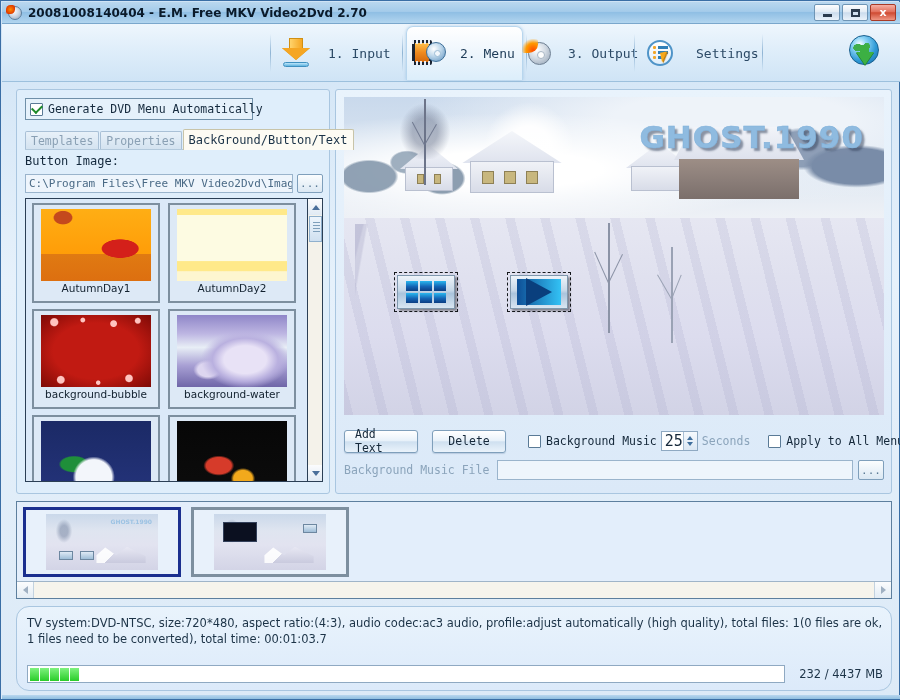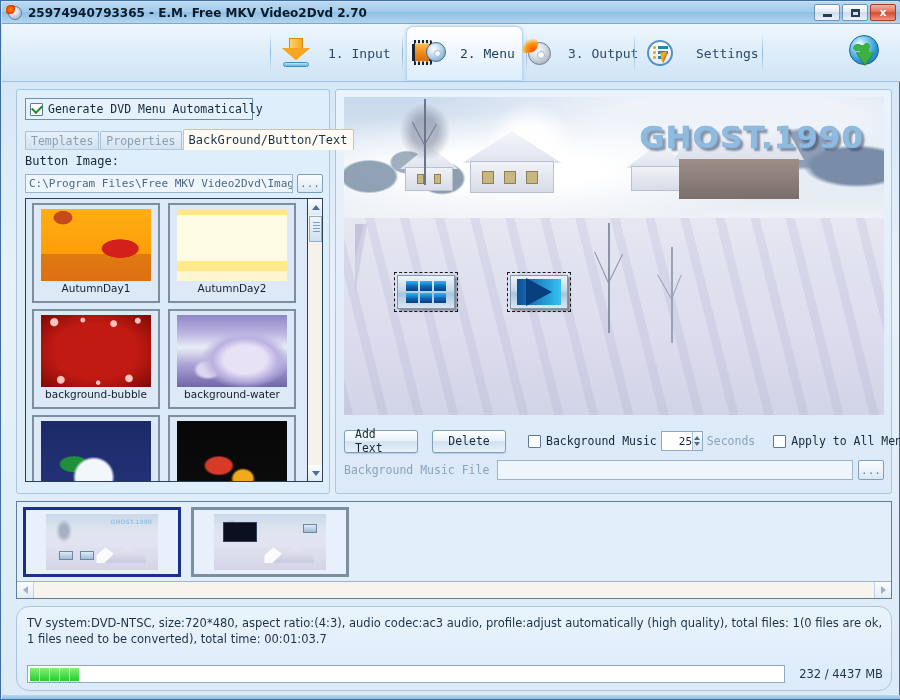--- a/index.html
+++ b/index.html
@@ -522,22 +522,22 @@
   #ctl-row1 { position:absolute;left:0;top:3px;width:100%;height:26px;display:flex;align-items:center; }
   .ctl-lbl {
     font-family:"DejaVu Sans Mono", monospace; font-size:11.5px; color:#15283a; white-space:nowrap;text-align:right;
   }
   .ctl-lbl.dim { color:#8ba4bb; }
   #spin {
     width:42px;height:20px;border:1px solid #8fa9c2;background:#fff;
     display:flex;align-items:center; margin:0 4px;
   }
   #spin .val {
-    flex:1; font-family:"DejaVu Sans Mono", monospace;font-size:11px;color:#15283a;
-    padding-left:17px;
+    flex:1; font-family:"DejaVu Sans Mono", monospace;font-size:15px;color:#15283a;
+    padding-left:3px;
   }
   #spin .arrows {
     width:14px;height:18px;
     background:linear-gradient(to bottom,#f5f9fd,#dbe7f3);
     border-left:1px solid #aabfd4;
     display:flex;flex-direction:column;align-items:center;justify-content:center;gap:2px;
   }
   #spin .arrows span{
     width:0;height:0;border-left:3px solid transparent;border-right:3px solid transparent;
   }
@@ -648,21 +648,21 @@
 </head>
 <body>
 
 <div id="window">
 
   <div id="titlebar">
     <div id="title-icon">
       <div class="disc"></div>
         <div class="flame"></div>
     </div>
-    <div id="title-text">25974940793365 - E.M. Free MKV Video2Dvd 2.70</div>
+    <div id="title-text">20081008140404 - E.M. Free MKV Video2Dvd 2.70</div>
     <div id="win-btns">
       <div class="winbtn">
           <span class="g min-g"></span>
         </div>
       <div class="winbtn">
           <span class="g max-g"></span>
         </div>
       <div class="winbtn close">
           <span class="close-g">x</span>
         </div>

